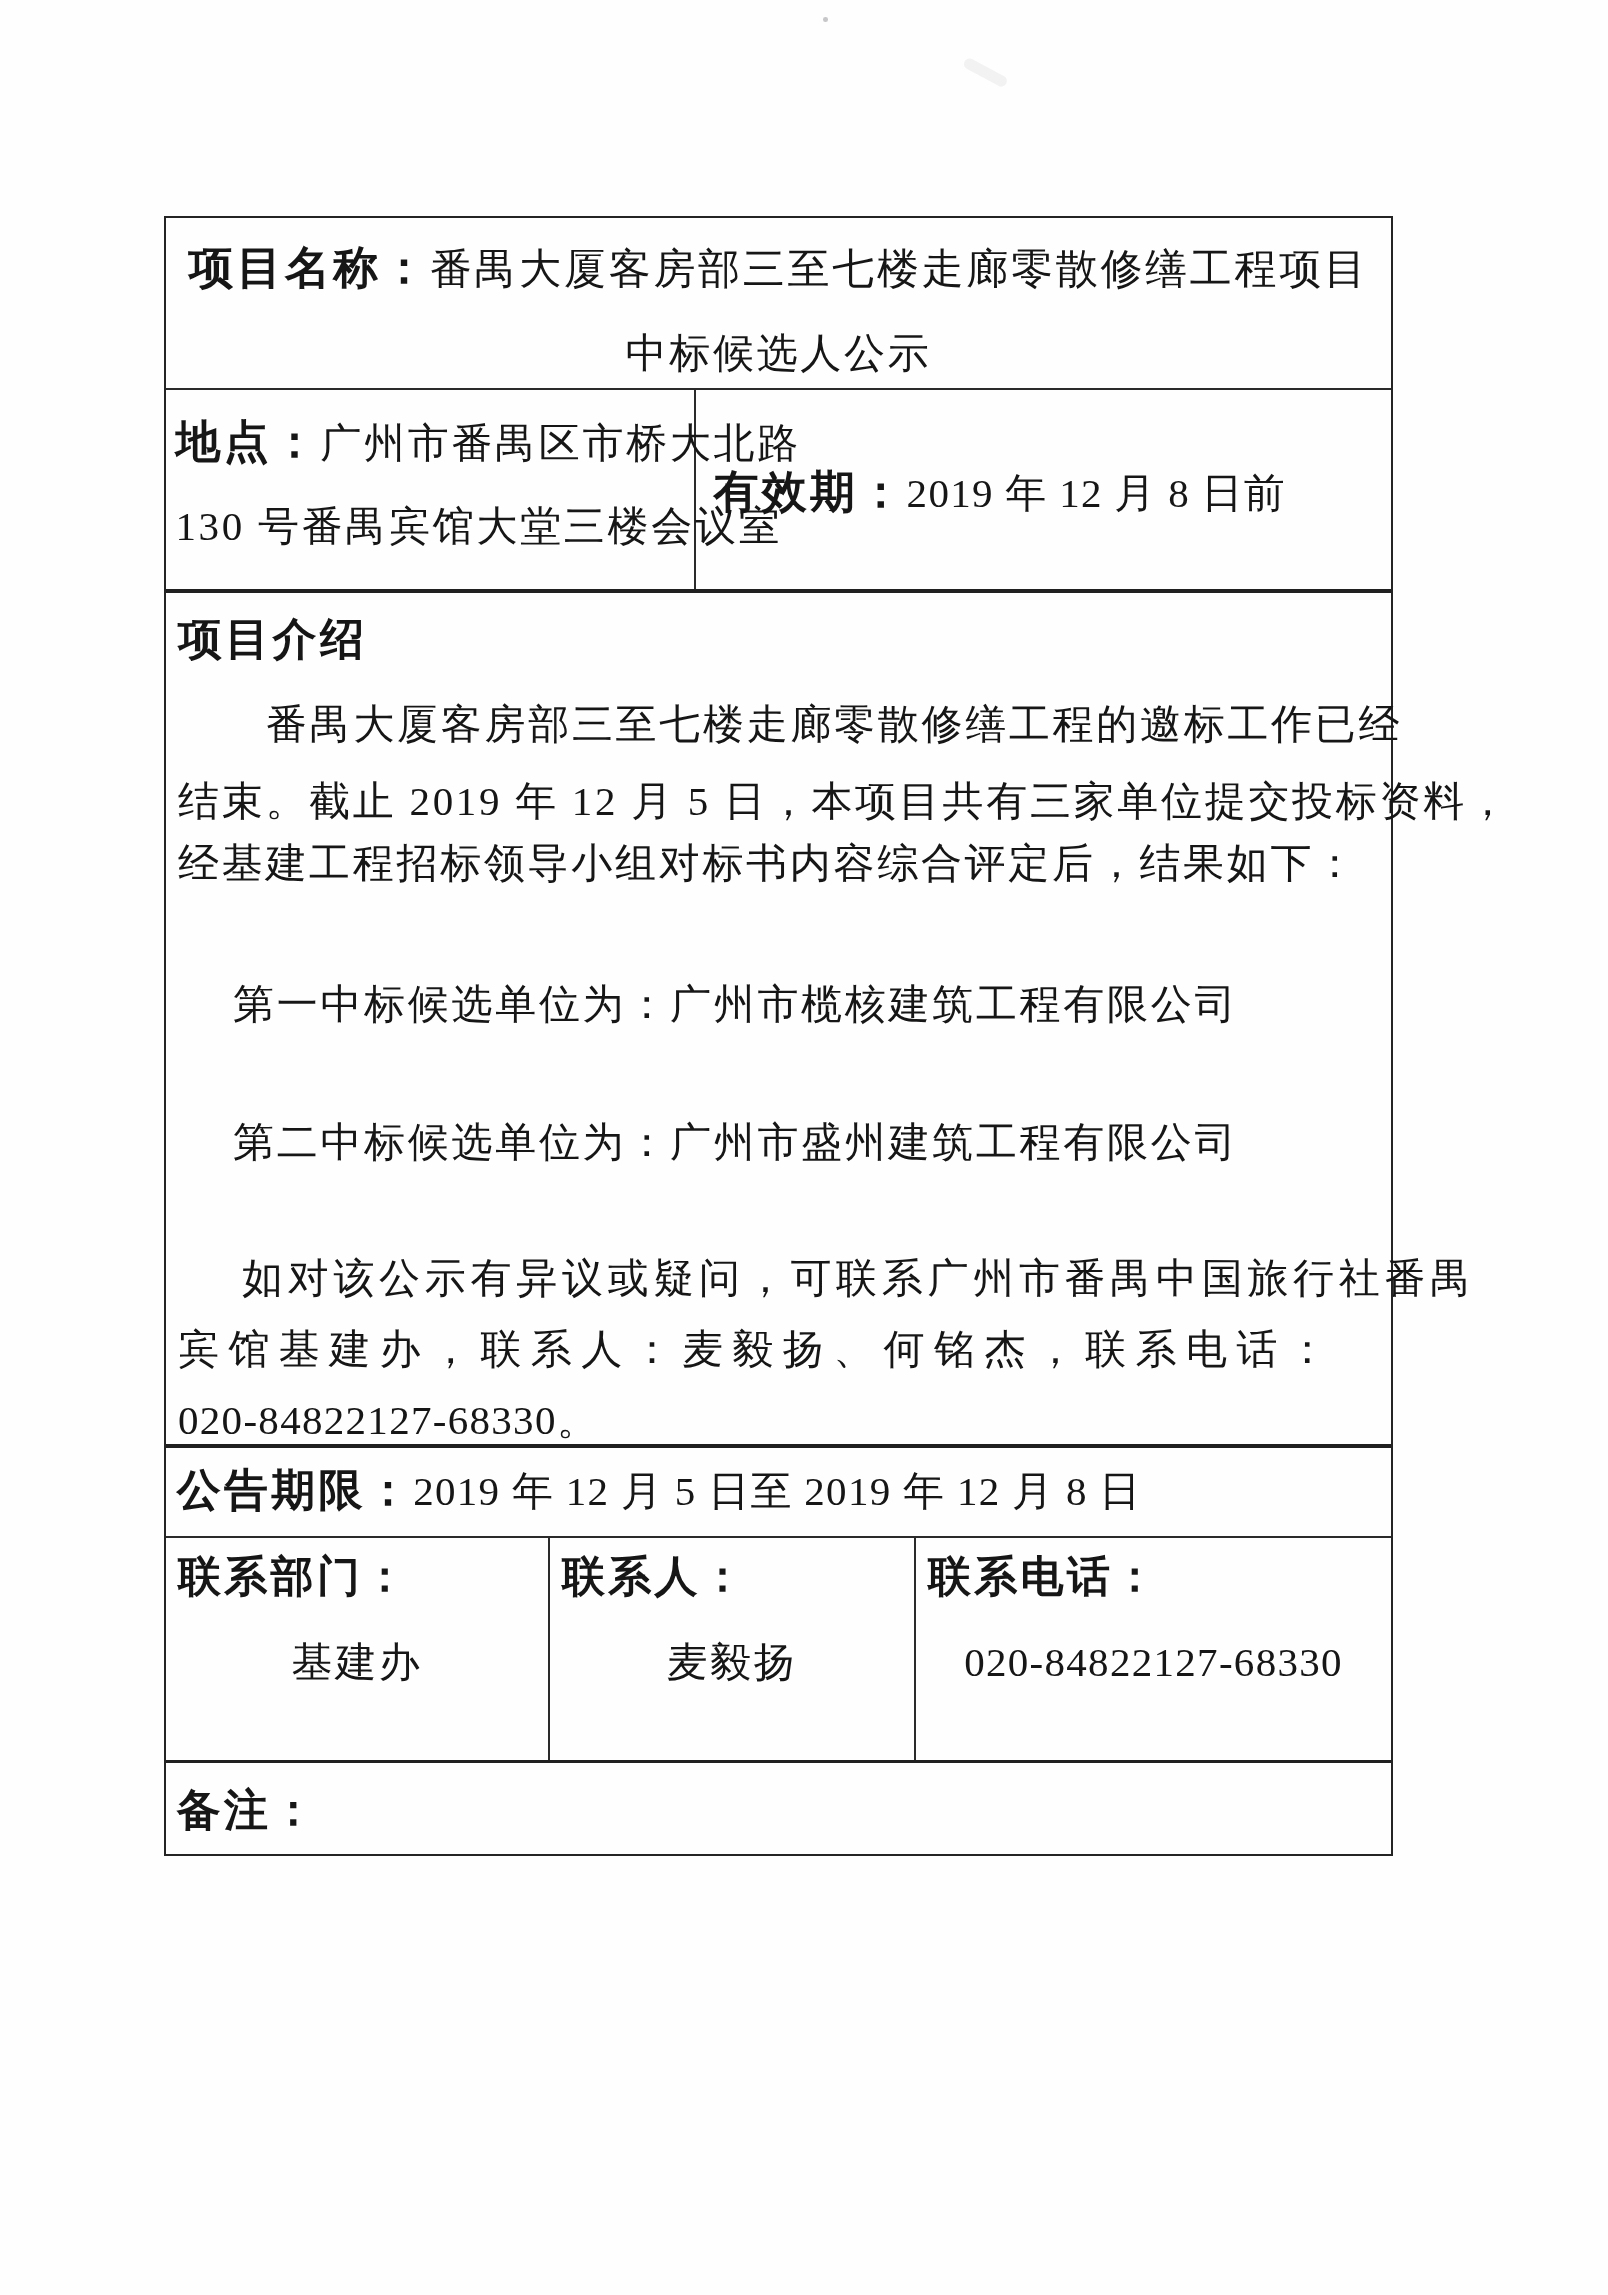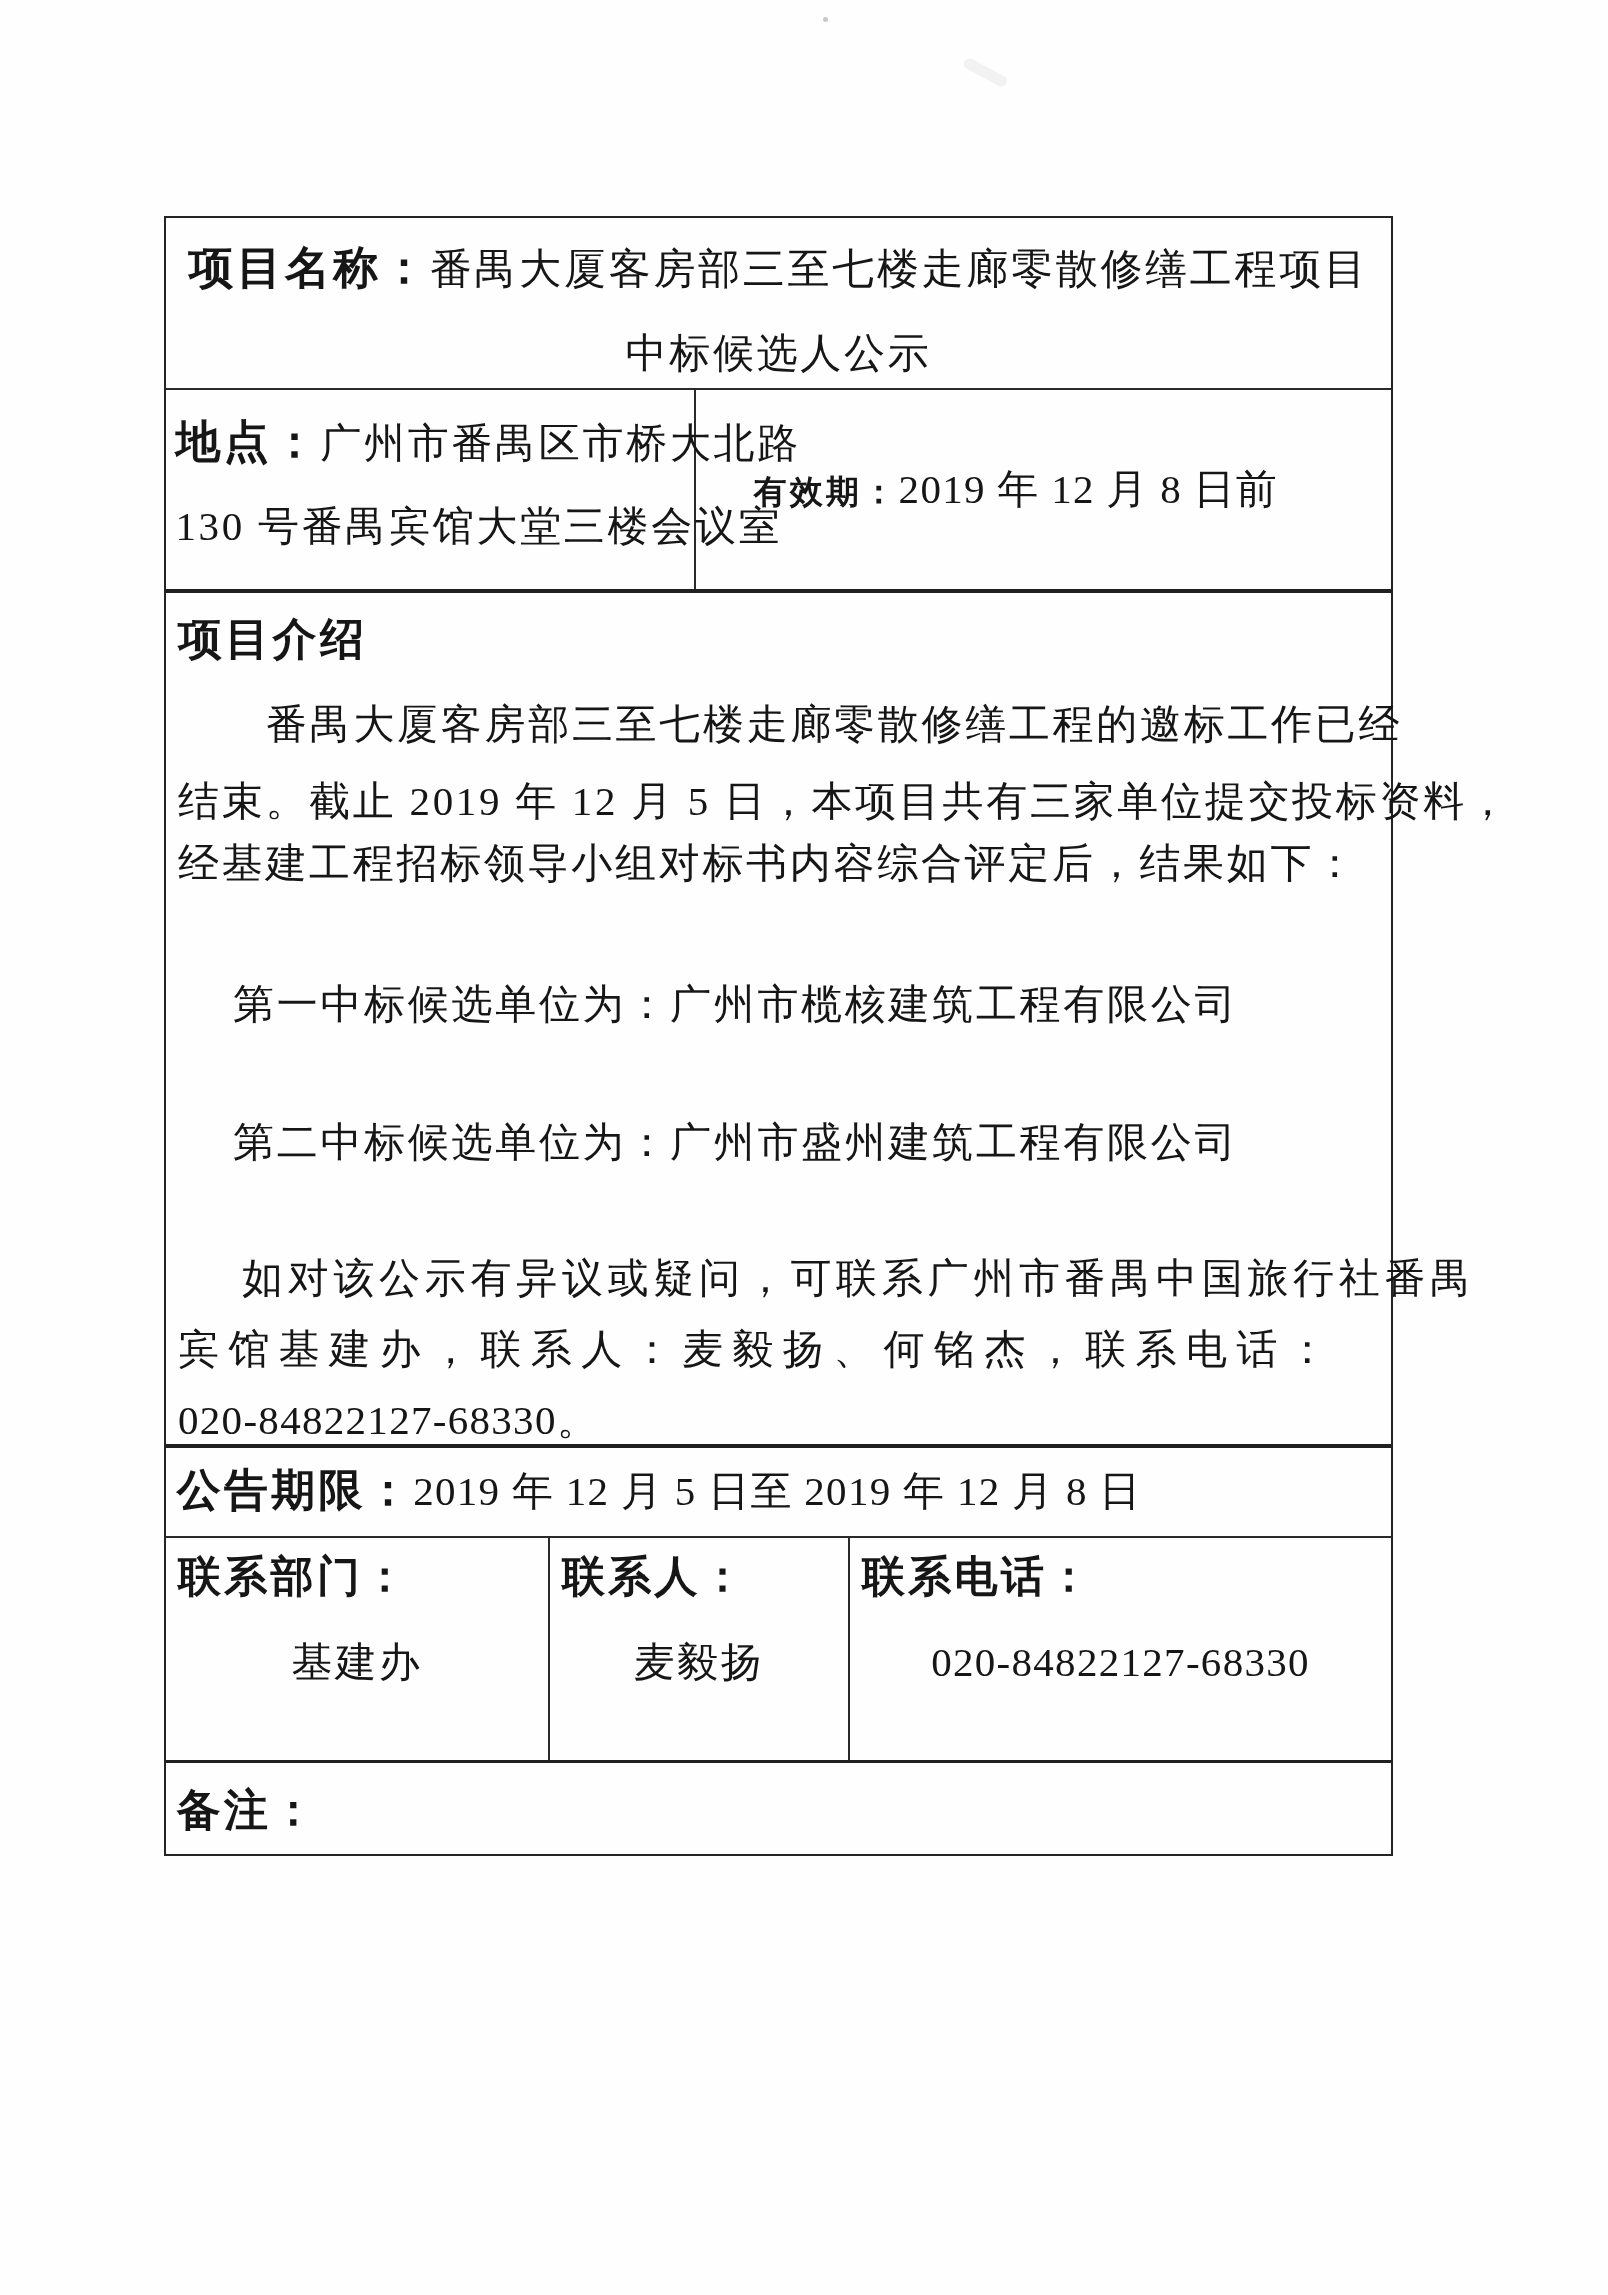--- a/index.html
+++ b/index.html
@@ -28,36 +28,36 @@
   .r1{height:170px;border-bottom:2px solid #2a2a2a;}
   .r2{height:199px;border-bottom:4px solid #202020;display:flex;}
   .r3{height:851px;border-bottom:4px solid #202020;}
   .r4{height:88px;border-bottom:2.7px solid #2a2a2a;}
   .r5{height:222px;border-bottom:3.3px solid #202020;display:flex;}
   .r6{height:88px;}
   .cell{position:relative;box-sizing:border-box;height:100%;}
   .c-loc{width:530px;border-right:2.7px solid #2a2a2a;}
   .c-val{flex:1;}
   .c-dept{width:384px;border-right:2.7px solid #2a2a2a;}
-  .c-person{width:300px;border-right:2.7px solid #2a2a2a;}
+  .c-person{width:366px;border-right:2.7px solid #2a2a2a;}
   .c-phone{flex:1;}
   .ln{position:absolute;white-space:nowrap;font-size:41px;letter-spacing:2.7px;line-height:1;}
   .center{left:0;right:0;text-align:center;}
   .b{font-weight:bold;font-family:"Liberation Sans", sans-serif;letter-spacing:3.3px;}
   .num{letter-spacing:1.3px;}
   
   .t-line1{top:27px;font-size:42px;}
   .t-line1 .b{font-size:45px;}
   .t-line2{top:115px;}
   
   .loc1{top:29px;left:9.4px;}
   .loc1 .b{font-size:45px;}
   .loc2{top:116px;left:9.4px;}
   .val1{top:79px;left:17.4px;}
-  .val1 .b{font-size:33px;margin-left:40px;}
+  .val1 .b{font-size:45px;}
   
   .i-head{top:24px;left:12px;font-size:44px;}
   .i-p1{top:111px;left:100px;}
   .i-p2{top:188px;left:12px;}
   .i-p3{top:250px;left:12px;}
   .i-c1{top:391px;left:67px;}
   .i-c2{top:529px;left:67px;}
   .i-q1{top:665px;left:76px;letter-spacing:4.7px;}
   .i-q2{top:736px;left:12px;letter-spacing:9.4px;}
   .i-q3{top:807px;left:12px;letter-spacing:1.3px;}

